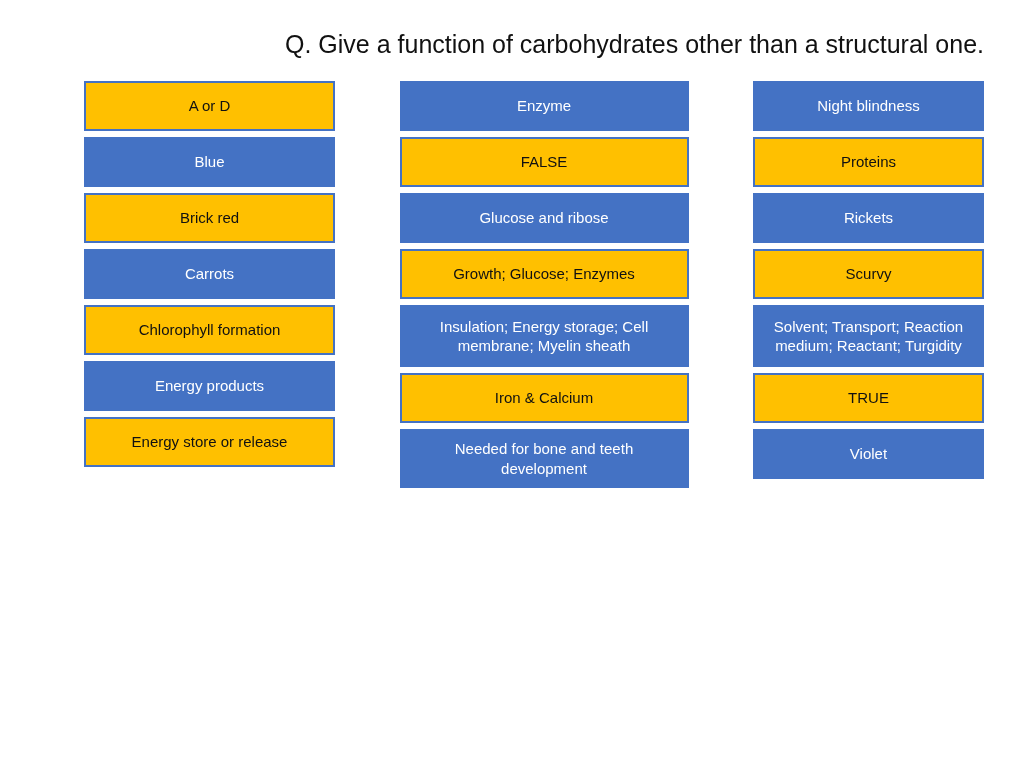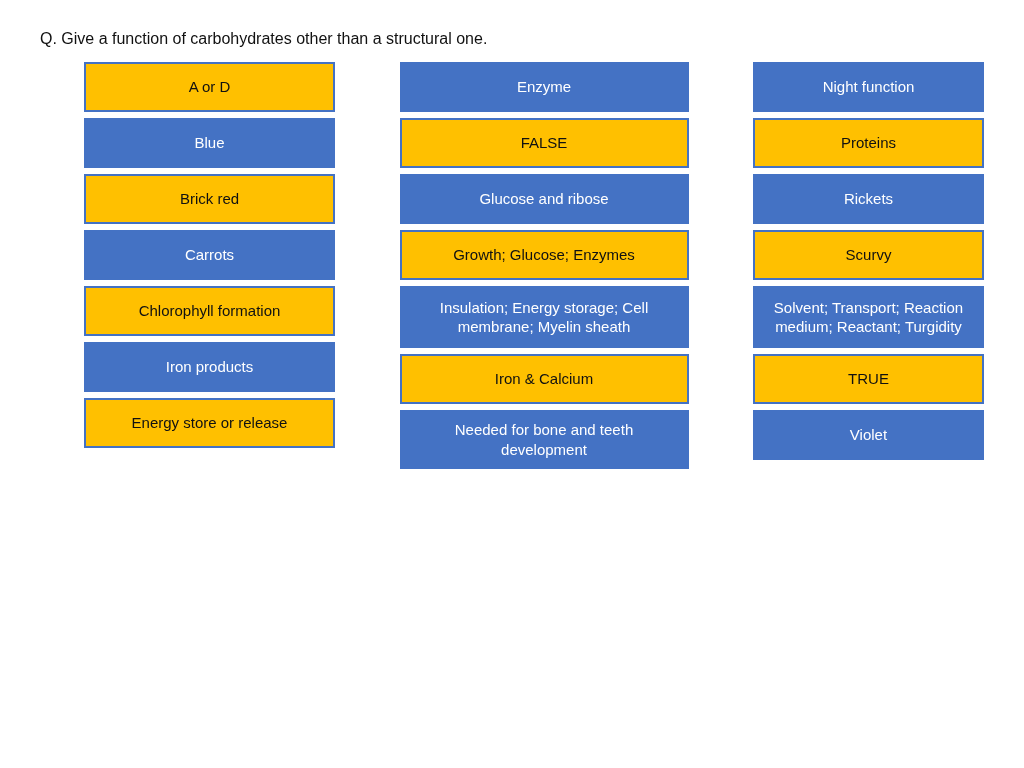--- a/index.html
+++ b/index.html
@@ -10,25 +10,25 @@
       height: 768px;
       overflow: hidden;
       position: relative;
     }
     .page-container {
       width: 1024px;
       height: 768px;
       padding: 30px 40px 20px 40px;
     }
     .question {
-      font-size: 16px;
+      font-size: 25px;
       font-weight: 400;
       color: #111;
-      text-align: left;
-      margin-bottom: 14px;
+      text-align: right;
+      margin-bottom: 22px;
     }
     .columns-area {
       display: flex;
       flex-direction: row;
       justify-content: space-between;
       align-items: flex-start;
       gap: 10px;
     }
     .column {
       display: flex;
@@ -70,36 +70,36 @@
 <div class="page-container">
   <div class="question">Q. Give a function of carbohydrates other than a structural one.</div>
   <div class="columns-area">
 
     <div class="column col-left" id="left-col">
         <div class="cell cell-yellow cell-normal">A or D</div>
         <div class="cell cell-blue cell-normal">Blue</div>
         <div class="cell cell-yellow cell-normal">Brick red</div>
         <div class="cell cell-blue cell-normal">Carrots</div>
         <div class="cell cell-yellow cell-normal">Chlorophyll formation</div>
-        <div class="cell cell-blue cell-normal">Iron products</div>
+        <div class="cell cell-blue cell-normal">Energy products</div>
         <div class="cell cell-yellow cell-normal">Energy store or release</div>
       </div>
 
     <div class="column col-mid" id="mid-col">
         <div class="cell cell-blue cell-normal">Enzyme</div>
         <div class="cell cell-yellow cell-normal">FALSE</div>
         <div class="cell cell-blue cell-normal">Glucose and ribose</div>
         <div class="cell cell-yellow cell-normal">Growth; Glucose; Enzymes</div>
         <div class="cell cell-blue cell-tall">Insulation; Energy storage; Cell membrane; Myelin sheath</div>
         <div class="cell cell-yellow cell-normal">Iron &amp; Calcium</div>
         <div class="cell cell-blue cell-normal">Needed for bone and teeth development</div>
       </div>
 
     <div class="column col-right" id="right-col">
-        <div class="cell cell-blue cell-normal">Night function</div>
+        <div class="cell cell-blue cell-normal">Night blindness</div>
         <div class="cell cell-yellow cell-normal">Proteins</div>
         <div class="cell cell-blue cell-normal">Rickets</div>
         <div class="cell cell-yellow cell-normal">Scurvy</div>
         <div class="cell cell-blue cell-tall">Solvent; Transport; Reaction medium; Reactant; Turgidity</div>
         <div class="cell cell-yellow cell-normal">TRUE</div>
         <div class="cell cell-blue cell-normal">Violet</div>
       </div>
   </div>
 </div>
 

